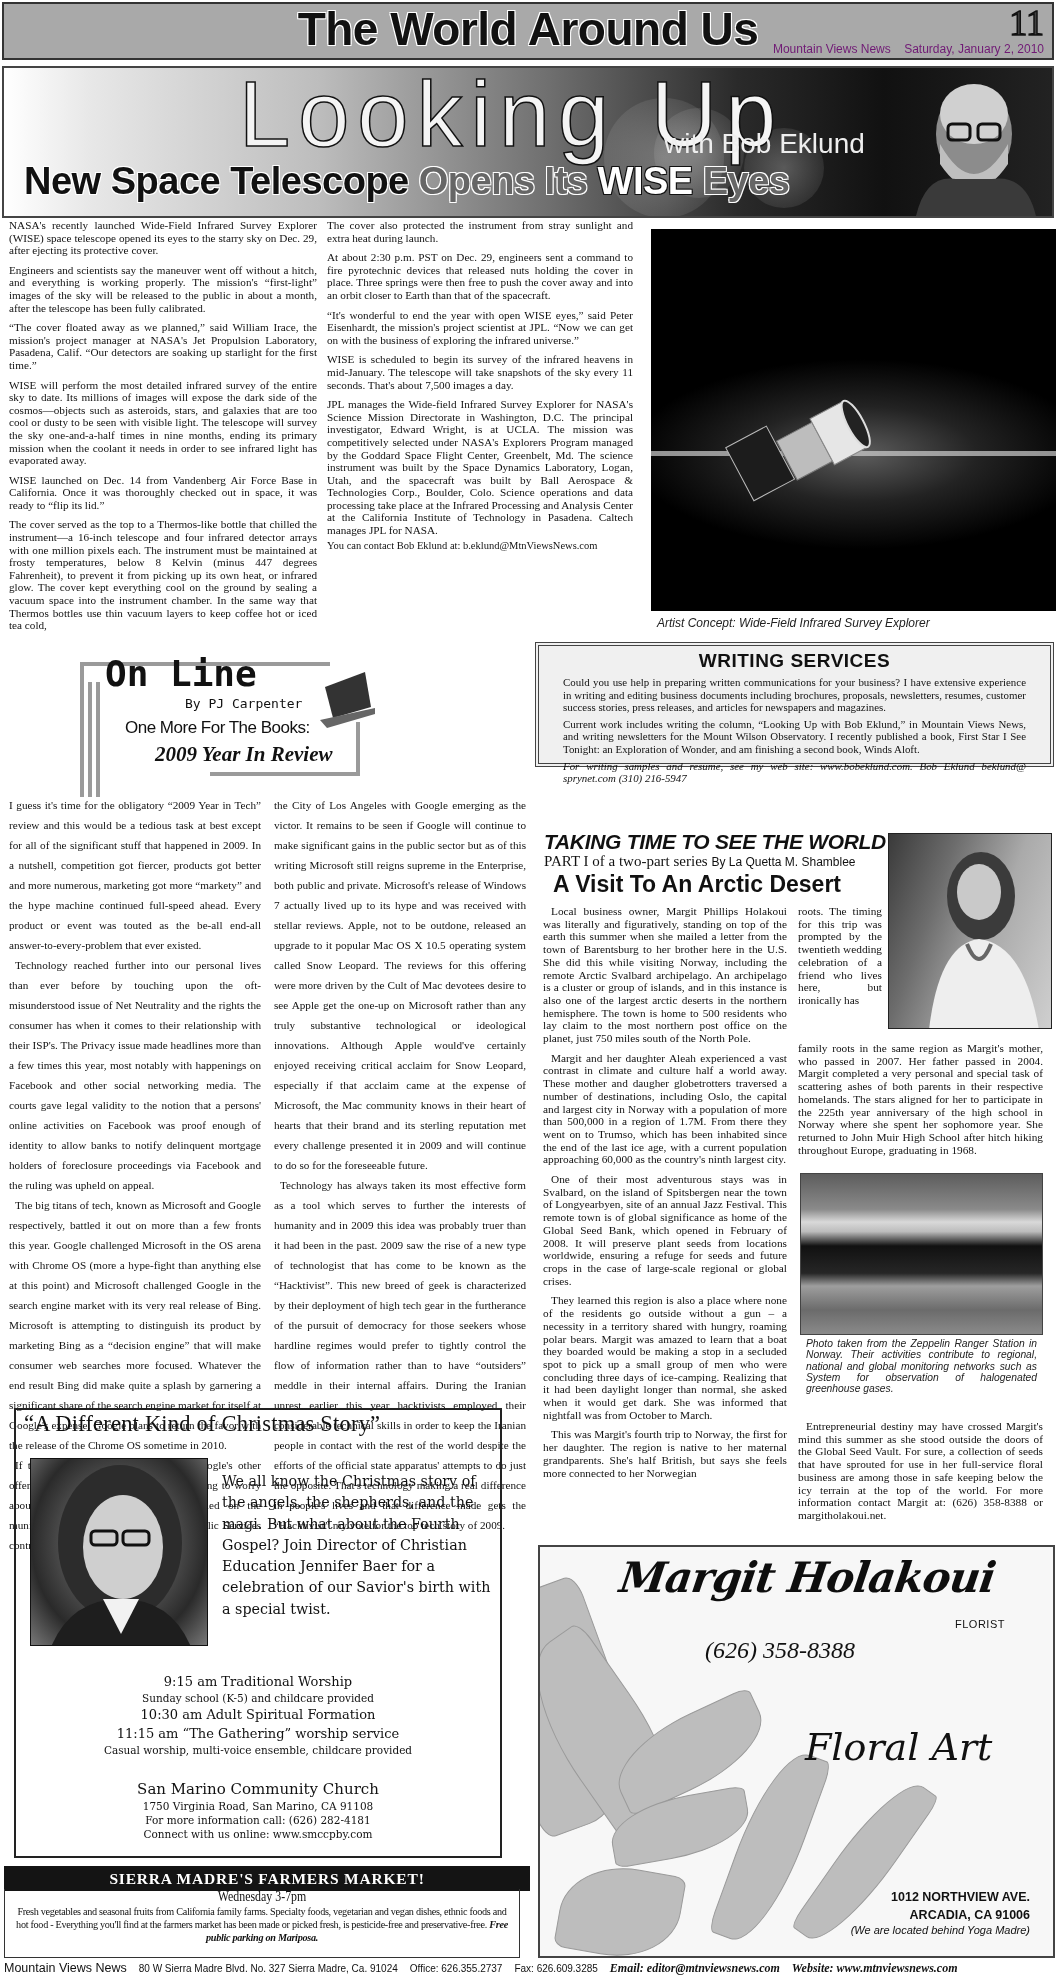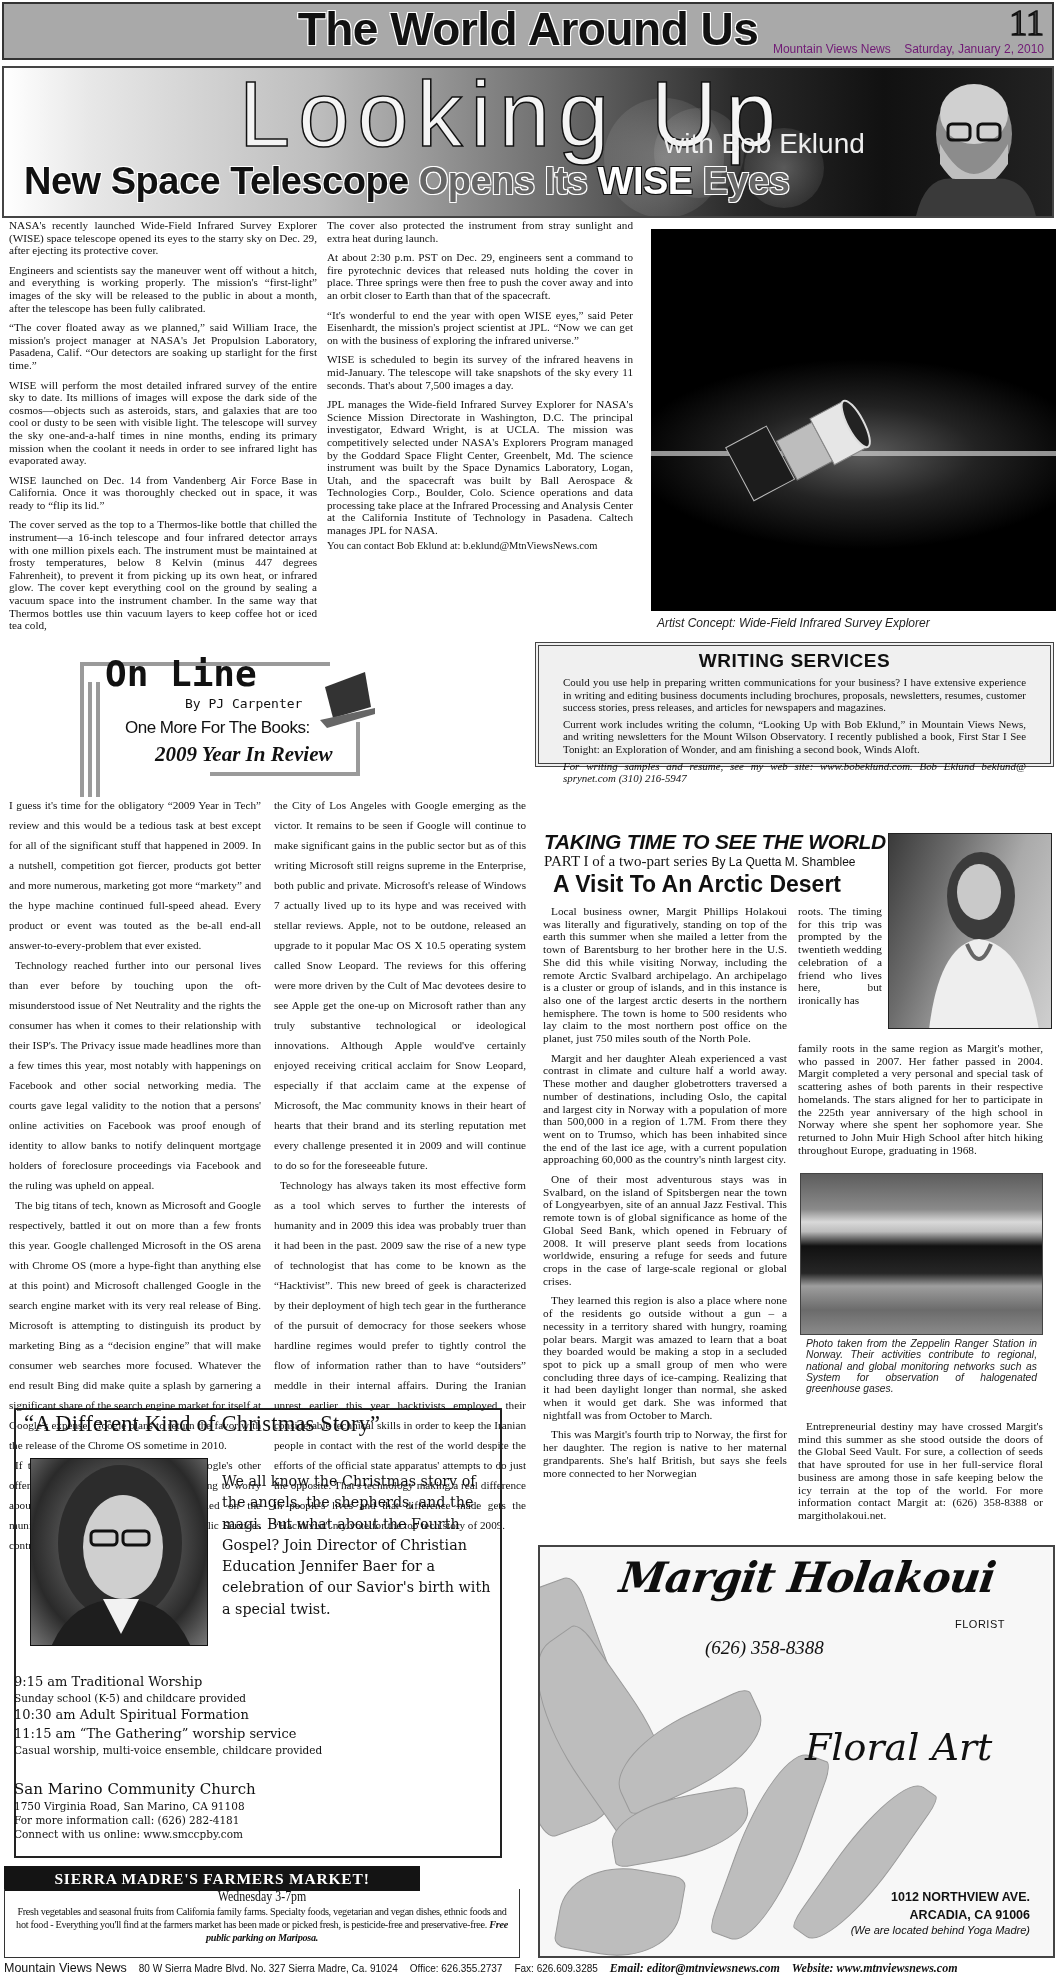--- a/index.html
+++ b/index.html
@@ -68,38 +68,38 @@
     background: linear-gradient(180deg, #5d5d5d 0%, #8a8a8a 22%, #d9d9d9 30%, #bcbcbc 36%, #111 45%, #262626 62%, #9e9e9e 70%, #6b6b6b 85%, #8a8a8a 100%); }
   #svalbard-caption { left: 806px; top: 1338px; width: 231px; font-family: "Liberation Sans", sans-serif; font-style: italic; font-size: 10.3px; line-height: 11.3px; text-align: justify; color: #222; }
 
   
   #xmas-box { left: 14px; top: 1408px; width: 488px; height: 264px + 0px; border: 2px solid #222; }
   #xmas-box { height: 450px; }
   #xmas-title { left: 24px; top: 1411px; font-size: 22.5px; letter-spacing: 0.2px; }
   #xmas-photo { left: 30px; top: 1458px; width: 178px; height: 188px; border: 1px solid #111; overflow: hidden;
     background: radial-gradient(ellipse at 50% 45%, #d7d7d7 0%, #bdbdbd 22%, #4a4a4a 48%, #2a2a2a 70%, #777 100%); }
   #xmas-text { left: 222px; top: 1471px; width: 280px; font-family: "DejaVu Serif", serif; font-size: 14.3px; line-height: 21.3px; }
-  #xmas-schedule { left: 14px; top: 1672px; width: 488px; text-align: left; font-family: "DejaVu Serif", serif; }
+  #xmas-schedule { left: 14px; top: 1672px; width: 488px; text-align: center; font-family: "DejaVu Serif", serif; }
   #xmas-schedule .big { font-size: 13px; line-height: 19px; }
   #xmas-schedule .small { font-size: 10.5px; line-height: 14px; }
   #xmas-schedule .church { font-size: 15px; line-height: 20px; margin-top: 22px; }
 
   
-  #farmers-head { left: 4px; top: 1866px; width: 416px; height: 25px; background: #141414; color: #fff; text-align: center; font-family: "Liberation Serif", serif; font-weight: bold; font-size: 15.5px; line-height: 25px; letter-spacing: 0.8px; }
+  #farmers-head { left: 4px; top: 1866px; width: 526px; height: 25px; background: #141414; color: #fff; text-align: center; font-family: "Liberation Serif", serif; font-weight: bold; font-size: 15.5px; line-height: 25px; letter-spacing: 0.8px; }
   #farmers-box { left: 4px; top: 1889px; width: 516px; height: 69px; border: 1px solid #333; border-top: none; text-align: center; }
   #farmers-box .day { font-size: 14px; line-height: 16px; transform: scaleX(0.85); }
   #farmers-box .desc { font-size: 10.2px; line-height: 13px; padding: 0 10px; letter-spacing: -0.3px; }
   #farmers-box .desc i { font-weight: bold; }
 
   
   #florist-ad { left: 538px; top: 1545px; width: 517px; height: 413px; border: 2px solid #444; background: #f7f7f7; overflow: hidden; }
   .leaf { position: absolute; background: #bdbdbd; border: 1px solid #9a9a9a; border-radius: 60% 10% 60% 10%; }
   #florist-name { left: 620px; top: 1553px; font-family: "DejaVu Serif", serif; font-style: italic; font-weight: bold; font-size: 42px; letter-spacing: -1px; color: #0e0e0e; transform: skewX(-8deg); }
   #florist-tag { left: 955px; top: 1618px; font-family: "Liberation Sans", sans-serif; font-size: 11px; letter-spacing: 0.5px; }
-  #florist-phone { left: 705px; top: 1637px; font-family: "Liberation Serif", serif; font-style: italic; font-size: 19px; }
+  #florist-phone { left: 705px; top: 1637px; font-family: "Liberation Serif", serif; font-style: italic; font-size: 24px; }
   #florist-art { left: 805px; top: 1725px; font-family: "DejaVu Serif", serif; font-style: italic; font-size: 38px; color: #111; }
   #florist-addr { left: 840px; top: 1888px; width: 190px; text-align: right; font-family: "Liberation Sans", sans-serif; font-weight: bold; font-size: 12.5px; line-height: 18px; }
   #florist-addr .note { font-weight: normal; font-style: italic; font-size: 11px; line-height: 12px; }
 
   
   #footer { left: 4px; top: 1961px; width: 1050px; font-size: 11px; white-space: nowrap; display: flex; align-items: baseline; gap: 12px; }
   #footer .f-name { font-family: "Liberation Sans", sans-serif; font-size: 12.5px; }
   #footer .f-sm { font-family: "Liberation Sans", sans-serif; font-size: 10px; transform-origin: left; }
   #footer .f-em { font-family: "Liberation Serif", serif; font-style: italic; font-weight: bold; font-size: 12px; }
 </style>

